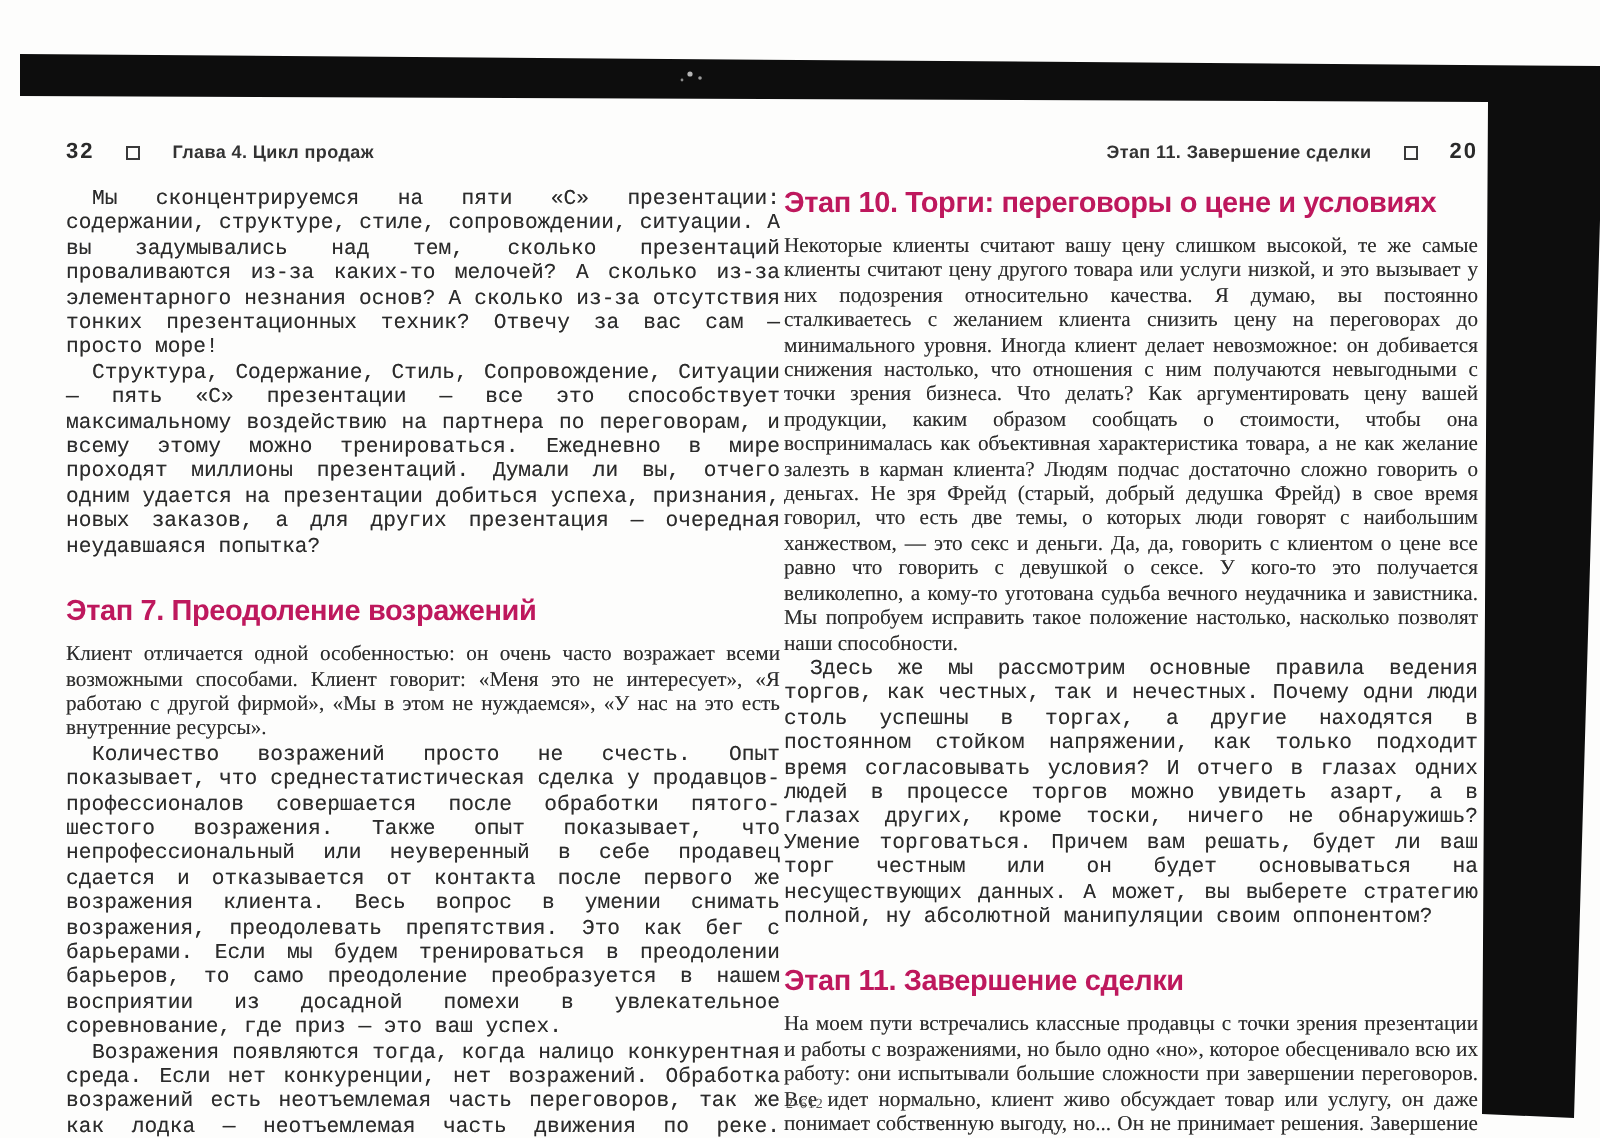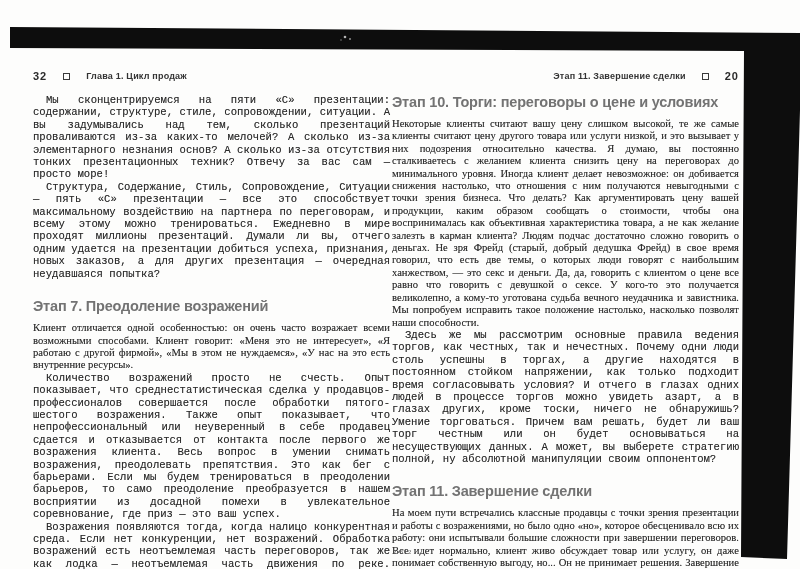--- a/index.html
+++ b/index.html
@@ -32,21 +32,21 @@
     width: 7px; height: 7px; box-sizing: border-box;
     border: 1.2px solid #3a3a3a;
     display: inline-block; margin: 0 16px;
     font-size: 0; line-height: 0; color: transparent; overflow: hidden;
   }
 
   .h2 {
     font-family: "Liberation Sans", sans-serif;
     font-weight: bold;
     font-size: 14.5px; letter-spacing: -0.2px;
-    color: #737373;
+    color: #be185d;
     margin: 18px 0 8px 0;
     white-space: nowrap;
   }
   .h2.first { margin-top: 3px; }
 
   .body-p {
     font-size: 10.6px; line-height: 12.4px;
     text-align: justify;
     color: #2b2b2b;
     margin: 0;
@@ -68,21 +68,21 @@
     <polygon points="10,27 800,33 800,110 787,559 741,557 744,51 10,48" fill="#0d0d0d"></polygon>
     <circle cx="345" cy="37" r="1.3" fill="#b5b5b5"></circle>
     <circle cx="350" cy="39" r="0.9" fill="#9a9a9a"></circle>
     <circle cx="341" cy="40" r="0.7" fill="#8d8d8d"></circle>
   </svg>
 
   <div class="page page-left">
     <div class="running-head">
       <span class="rh-num">32</span>
       <span class="rh-square">□</span>
-      <span class="rh-title">Глава 1. Цикл продаж</span>
+      <span class="rh-title">Глава 4. Цикл продаж</span>
     </div>
 
     <p class="body-p ind">Мы сконцентрируемся на пяти «С» презентации: содержании, структуре, стиле, сопровождении, ситуации. А вы задумывались над тем, сколько презентаций проваливаются из-за каких-то мелочей? А сколько из-за элементарного незнания основ? А сколько из-за отсутствия тонких презентационных техник? Отвечу за вас сам — просто море!</p>
     <p class="body-p ind">Структура, Содержание, Стиль, Сопровождение, Ситуации — пять «С» презентации — все это способствует максимальному воздействию на партнера по переговорам, и всему этому можно тренироваться. Ежедневно в мире проходят миллионы презентаций. Думали ли вы, отчего одним удается на презентации добиться успеха, признания, новых заказов, а для других презентация — очередная неудавшаяся попытка?</p>
 
     <h2 class="h2">Этап 7. Преодоление возражений</h2>
 
     <p class="body-p">Клиент отличается одной особенностью: он очень часто возражает всеми возможными способами. Клиент говорит: «Меня это не интересует», «Я работаю с другой фирмой», «Мы в этом не нуждаемся», «У нас на это есть внутренние ресурсы».</p>
     <p class="body-p ind">Количество возражений просто не счесть. Опыт показывает, что среднестатистическая сделка у продавцов-профессионалов совершается после обработки пятого-шестого возражения. Также опыт показывает, что непрофессиональный или неуверенный в себе продавец сдается и отказывается от контакта после первого же возражения клиента. Весь вопрос в умении снимать возражения, преодолевать препятствия. Это как бег с барьерами. Если мы будем тренироваться в преодолении барьеров, то само преодоление преобразуется в нашем восприятии из досадной помехи в увлекательное соревнование, где приз — это ваш успех.</p>
     <p class="body-p ind">Возражения появляются тогда, когда налицо конкурентная среда. Если нет конкуренции, нет возражений. Обработка возражений есть неотъемлемая часть переговоров, так же как лодка — неотъемлемая часть движения по реке. Научитесь пользоваться веслами, идти против ветра. Научитесь ставить парус и управляться с ним. Обработка возражений из тягостного процесса должна стать увлекательной игрой!!! В этом смысл и цель данной книги.</p>

